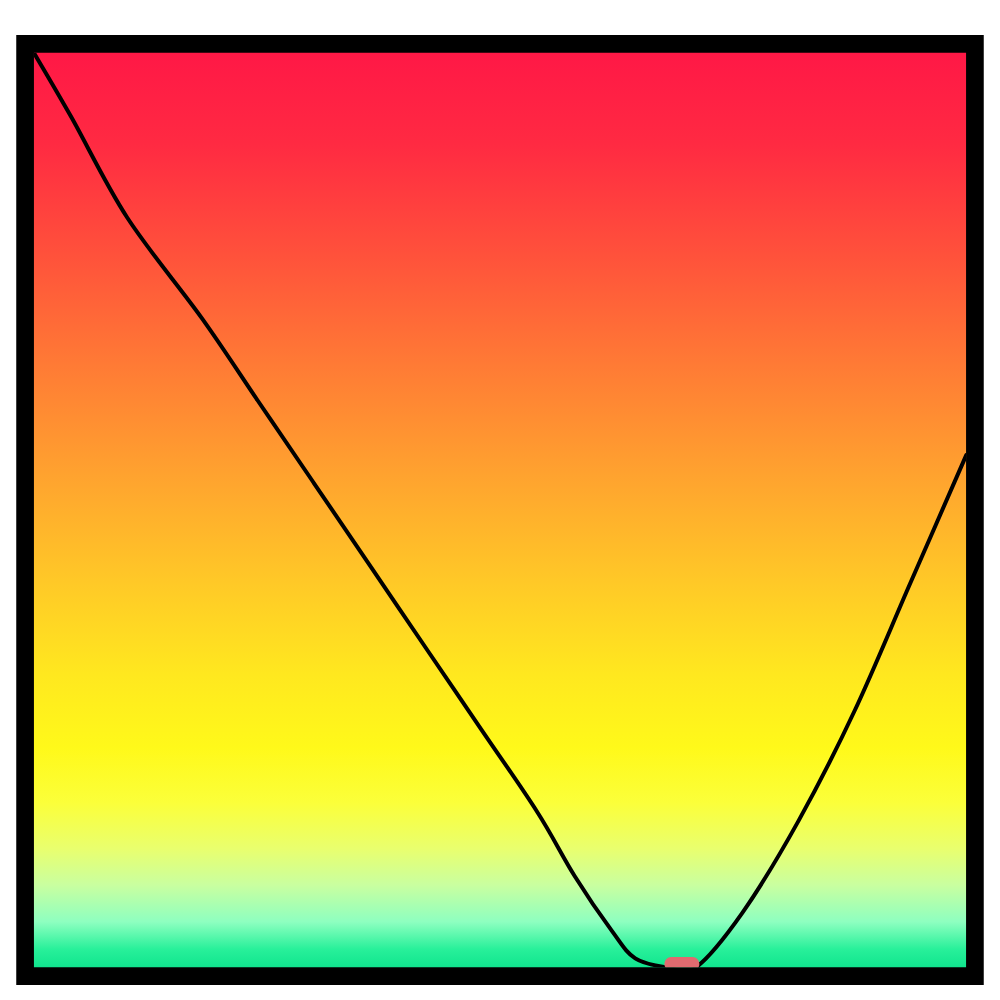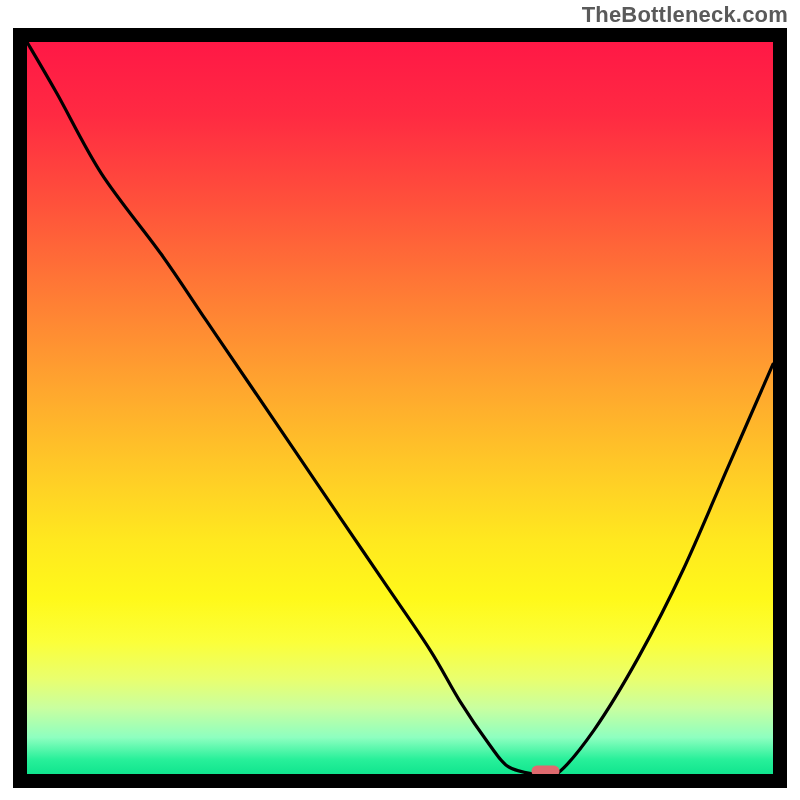--- a/index.html
+++ b/index.html
@@ -71,21 +71,20 @@
     inset: 0;
     width: 100%;
     height: 100%;
   }
 </style>
 </head>
 <body>
 
 <div class="frame">
 
-  <div class="watermark">TheBottleneck.com</div>
 
   <div class="plot-outer">
     <div class="plot-inner">
       <div class="gradient"></div>
 
       <svg class="curve" viewBox="0 0 746 732" preserveAspectRatio="none">
         <path d="M0.0 0.0 C5.0 8.5, 17.4 29.3, 29.8 51.2 C42.3 73.2, 57.2 104.9, 74.6 131.8 C92.0 158.6, 116.9 187.9, 134.3 212.3 C151.7 236.7, 164.1 256.2, 179.0 278.2 C194.0 300.1, 208.9 322.1, 223.8 344.0 C238.7 366.0, 253.6 388.0, 268.6 409.9 C283.5 431.9, 298.4 453.8, 313.3 475.8 C328.2 497.8, 343.2 519.7, 358.1 541.7 C373.0 563.6, 390.4 588.0, 402.8 607.6 C415.3 627.1, 422.7 642.9, 432.7 658.8 C442.6 674.7, 454.4 691.7, 462.5 702.7 C470.6 713.7, 473.7 719.8, 481.2 724.7 C488.6 729.6, 499.2 730.8, 507.3 732.0 C515.4 733.2, 519.7 739.3, 529.7 732.0 C539.6 724.7, 553.3 707.6, 567.0 688.1 C580.6 668.6, 596.8 641.7, 611.7 614.9 C626.6 588.0, 641.6 558.8, 656.5 527.0 C671.4 495.3, 686.3 458.7, 701.2 424.6 C716.2 390.4, 738.5 339.2, 746.0 322.1" fill="none" stroke="#000000" stroke-width="3.2" stroke-linecap="round" stroke-linejoin="round"></path>
         <rect x="504.5" y="723.6" width="28" height="11" rx="5.5" ry="5.5" fill="#e06a6f"></rect>
       </svg>
     </div>

